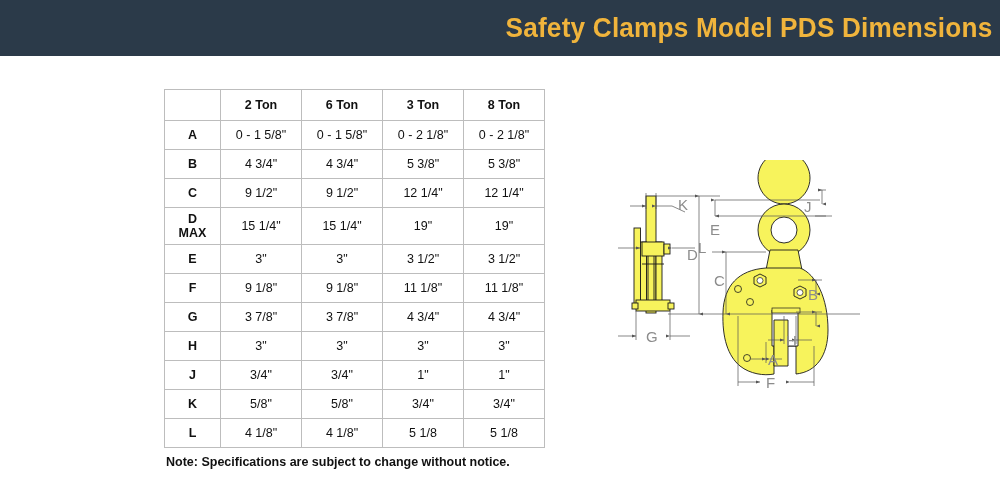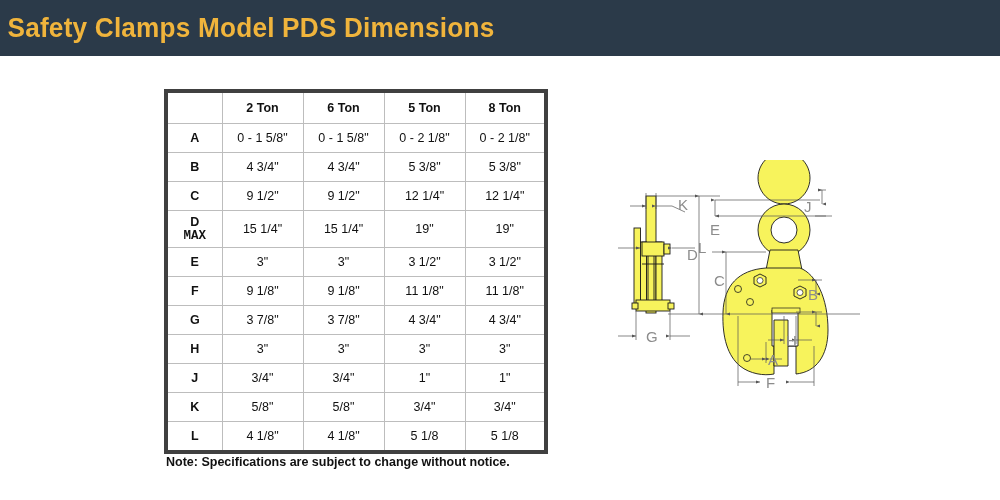--- a/index.html
+++ b/index.html
@@ -18,21 +18,21 @@
   
   #header-bar {
     position: absolute;
     left: 0;
     top: 0;
     width: 1000px;
     height: 56px;
     background: #2b3a49;
     display: flex;
     align-items: center;
-    justify-content: flex-start;
+    justify-content: flex-end;
   }
   #page-title {
     color: #f0b43c;
     font-size: 27px;
     font-weight: bold;
     letter-spacing: 0.2px;
     font-family: "Liberation Sans", sans-serif;
     white-space: nowrap;
     transform: scaleX(0.97);
   }
@@ -41,21 +41,21 @@
   #spec-table-wrap {
     position: absolute;
     left: 164px;
     top: 89px;
     width: 380px;
   }
   table.spec {
     border-collapse: collapse;
     width: 380px;
     table-layout: fixed;
-    border: 4px solid #404040;
+    border: 1px solid #404040;
   }
   table.spec td, table.spec th {
     border: 1px solid #bdbdbd;
     text-align: center;
     vertical-align: middle;
     font-size: 12.5px;
     color: #111111;
     padding: 0;
     height: 28px;
     line-height: 1.15;
@@ -67,21 +67,20 @@
     font-weight: bold;
     height: 30px;
   }
   table.spec td.rowlabel {
     font-weight: bold;
   }
   table.spec tr.tall td { height: 36px; }
   .rowlabel .sub {
     display: block;
     font-weight: bold;
-    font-family: Liberation Mono, monospace;
   }
 
   #table-note {
     position: absolute;
     left: 166px;
     top: 455px;
     font-size: 12.5px;
     font-weight: bold;
     color: #111111;
     white-space: nowrap;
@@ -111,21 +110,21 @@
         <col class="c-val">
         <col class="c-val">
         <col class="c-val">
         <col class="c-val">
     </colgroup>
     <thead>
       <tr>
         <th></th>
         <th>2 Ton</th>
         <th>6 Ton</th>
-        <th>5 Ton</th>
+        <th>3 Ton</th>
         <th>8 Ton</th>
       </tr>
     </thead>
     <tbody>
       <tr>
         <td class="rowlabel">A</td>
         <td>0 - 1 5/8"</td>
         <td>0 - 1 5/8"</td>
         <td>0 - 2 1/8"</td>
         <td>0 - 2 1/8"</td>

